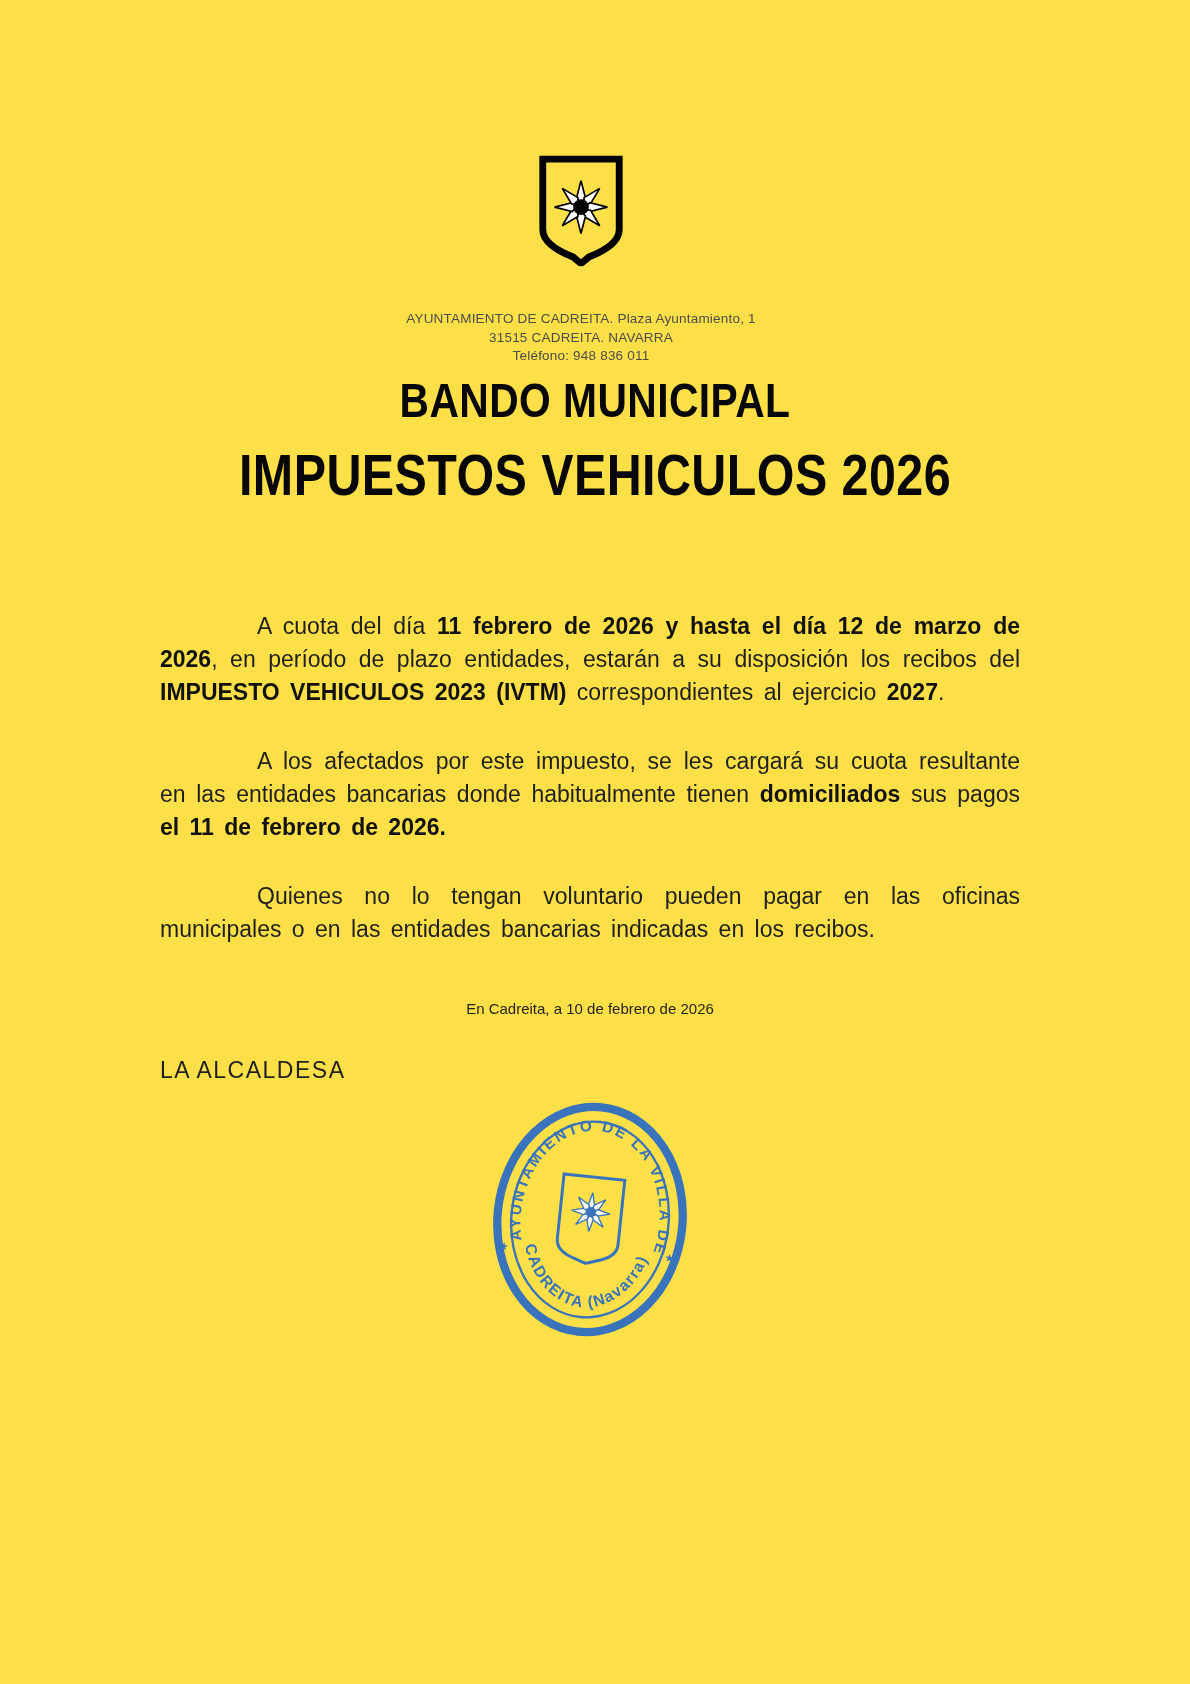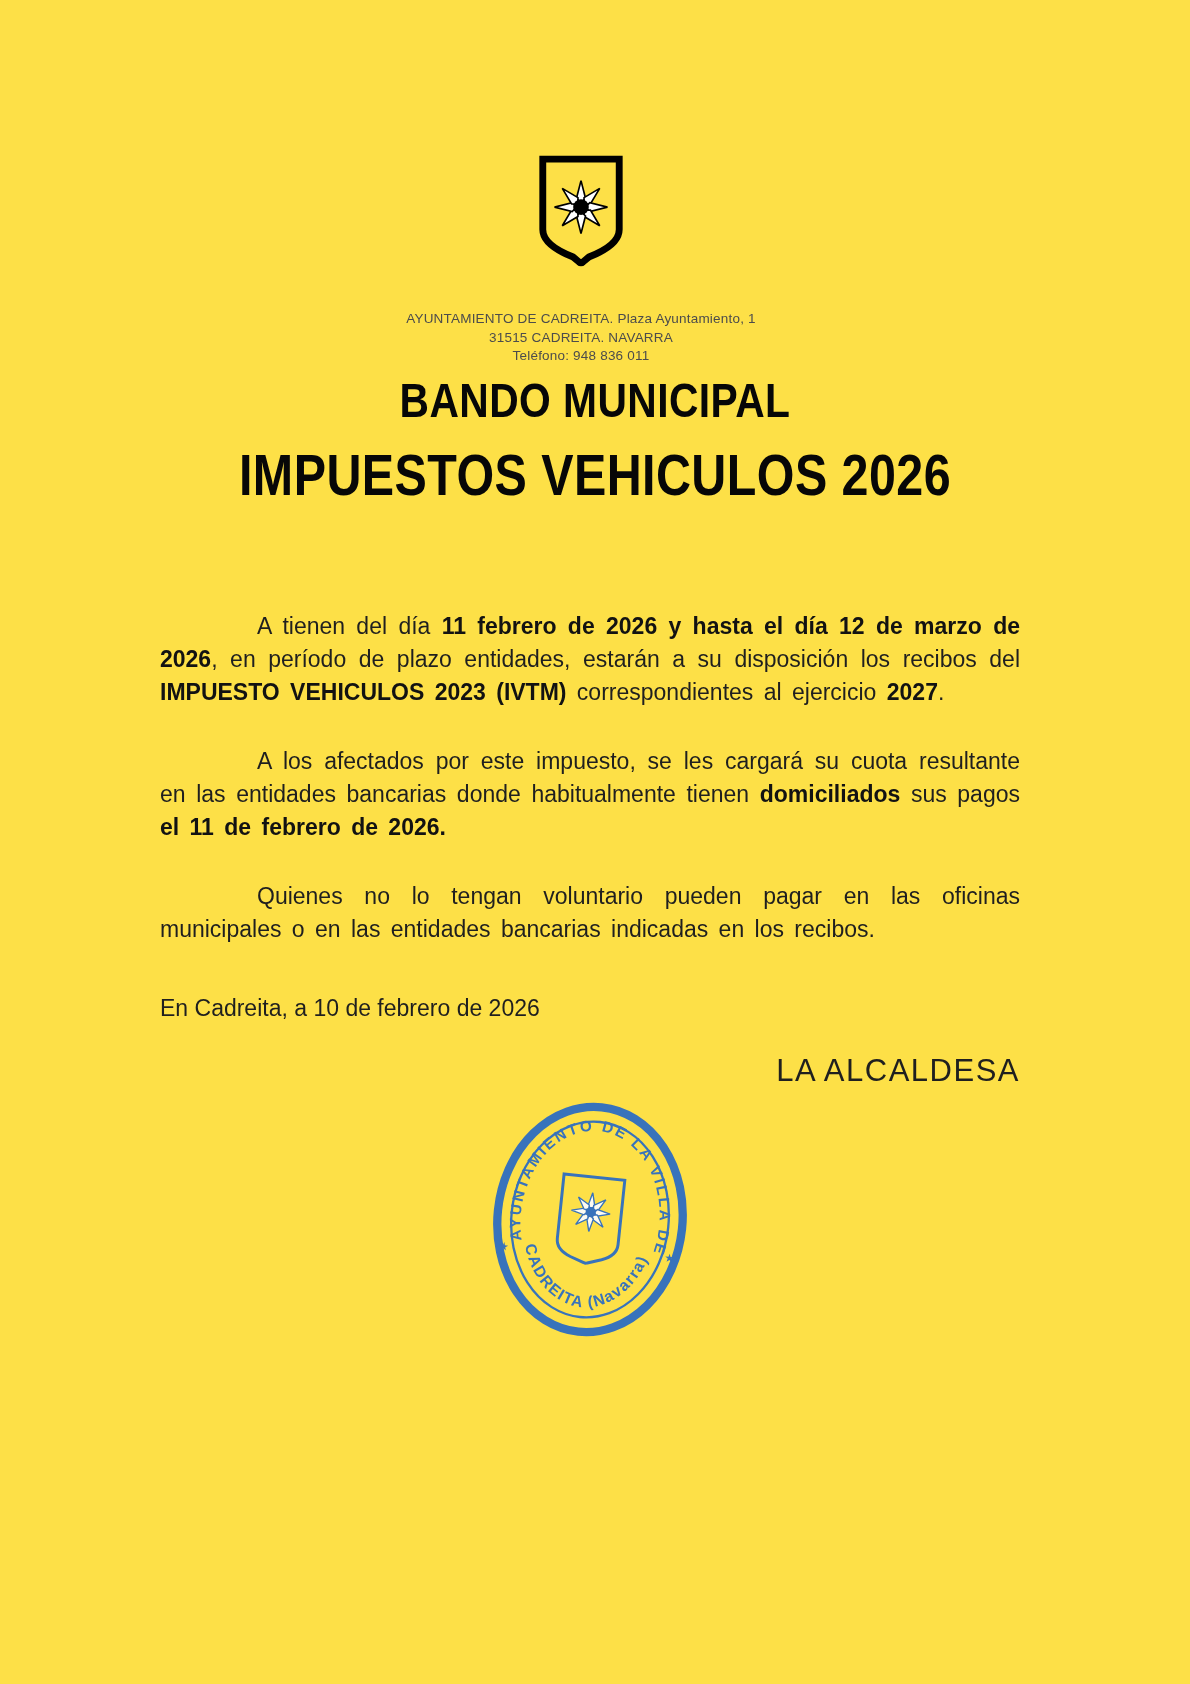--- a/index.html
+++ b/index.html
@@ -50,25 +50,25 @@
     width:860px;
     font-size:23px;
     line-height:33px;
     text-align:justify;
     word-spacing:4px;
   }
   .body-par{margin:0 0 36px;text-indent:97px;}
   .body-par strong{font-weight:700;color:#121212;}
   .date-line{
     margin:46px 0 0 160px;width:860px;
-    text-align:left;font-size:23px;line-height:33px;
+    text-align:center;font-size:15px;line-height:33px;
   }
   .signer{
     margin:29px 0 0 160px;width:860px;
-    text-align:right;font-size:31px;line-height:33px;letter-spacing:1.5px;
+    text-align:left;font-size:23px;line-height:33px;letter-spacing:1.5px;
   }
   .stamp-wrap{margin:3px 0 0 160px;width:860px;text-align:center;}
   .stamp-svg{
     width:222px;height:259px;
     transform:rotate(6deg);
     opacity:.93;
   }
   .stamp-svg .ring{stroke:var(--stamp-color,#2a6bc4);fill:none;}
   .stamp-svg text{
     font-family:"Liberation Sans","DejaVu Sans",sans-serif;
@@ -107,21 +107,21 @@
       <div>AYUNTAMIENTO DE CADREITA. Plaza Ayuntamiento, 1</div>
       <div>31515 CADREITA. NAVARRA</div>
       <div>Teléfono: 948 836 011</div>
     </div>
   </div>
 
   <h1 class="main-title">BANDO MUNICIPAL</h1>
   <h2 class="subject-title">IMPUESTOS VEHICULOS 2026</h2>
 
   <main class="body-block">
-    <p class="body-par"><span>A tienen del día </span><strong>11 febrero de 2026 y hasta el día 12 de marzo de 2026</strong><span>, en período de plazo entidades, estarán a su disposición los recibos del </span><strong>IMPUESTO VEHICULOS 2023 (IVTM)</strong><span> correspondientes al ejercicio </span><strong>2027</strong><span>.</span></p>
+    <p class="body-par"><span>A cuota del día </span><strong>11 febrero de 2026 y hasta el día 12 de marzo de 2026</strong><span>, en período de plazo entidades, estarán a su disposición los recibos del </span><strong>IMPUESTO VEHICULOS 2023 (IVTM)</strong><span> correspondientes al ejercicio </span><strong>2027</strong><span>.</span></p>
     <p class="body-par"><span>A los afectados por este impuesto, se les cargará su cuota resultante en las entidades bancarias donde habitualmente tienen </span><strong>domiciliados</strong><span> sus pagos </span><strong>el 11 de febrero de 2026.</strong></p>
     <p class="body-par"><span>Quienes no lo tengan voluntario pueden pagar en las oficinas municipales o en las entidades bancarias indicadas en los recibos.</span></p>
   </main>
 
   <div class="date-line">En Cadreita, a 10 de febrero de 2026</div>
   <div class="signer">LA ALCALDESA</div>
 
   <div class="stamp-wrap">
     
     <svg class="stamp-svg" viewBox="-120 -140 240 280" aria-hidden="true">

